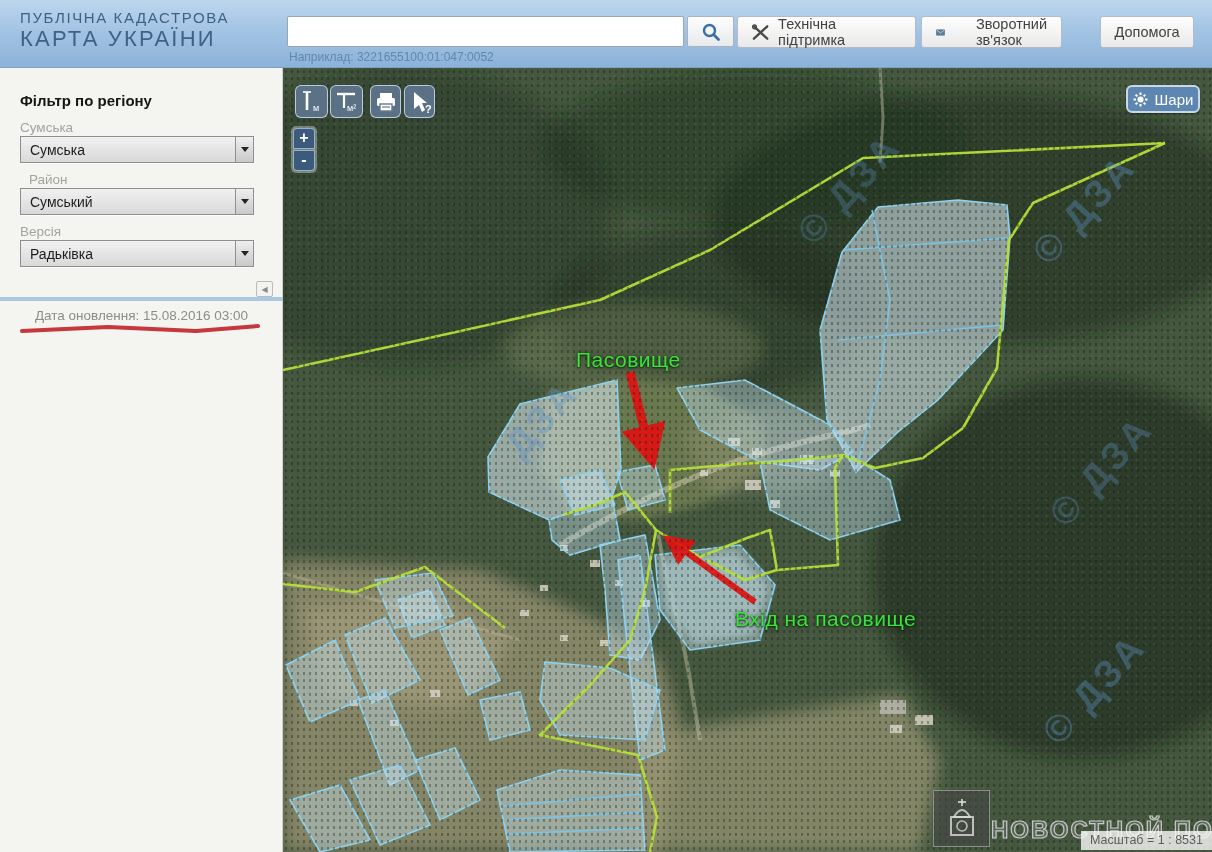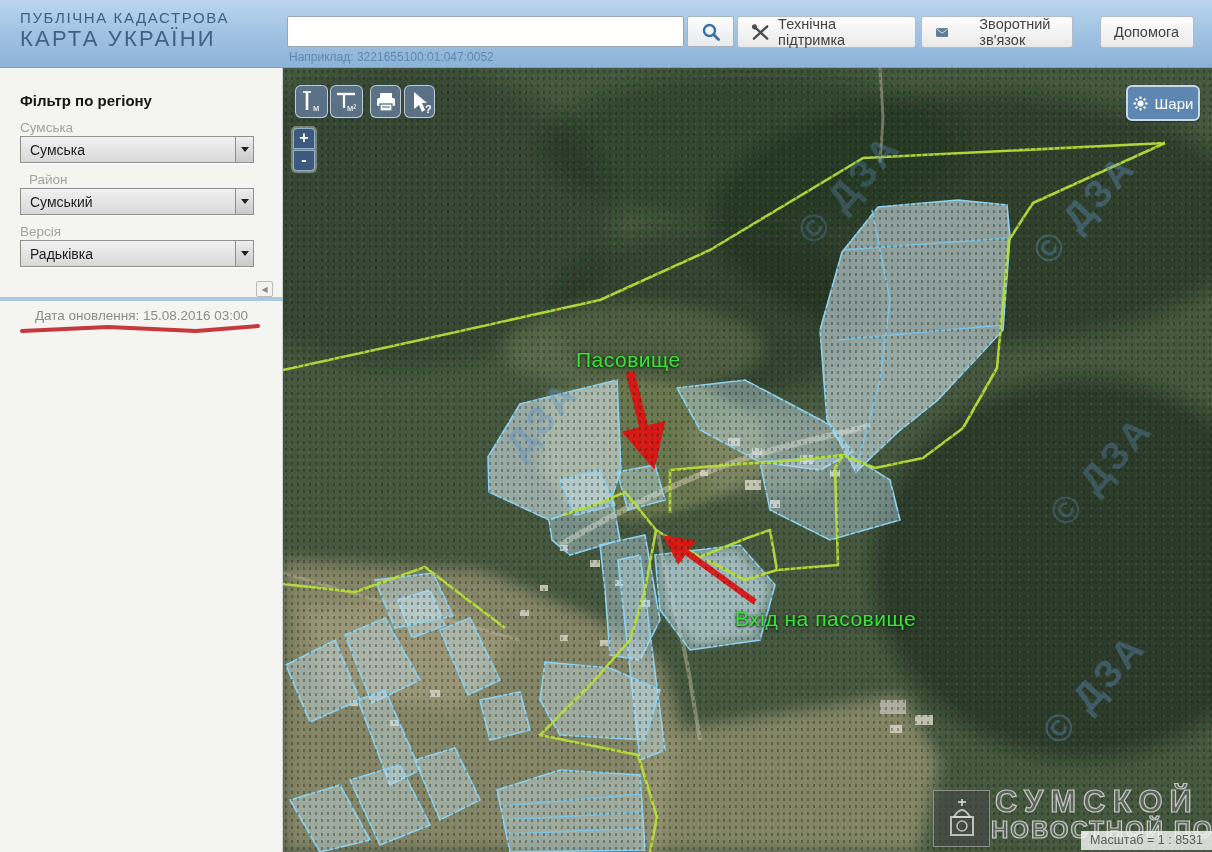--- a/index.html
+++ b/index.html
@@ -17,22 +17,22 @@
   .search-input{position:absolute;left:287px;top:16px;width:397px;height:31px;
     border:1px solid #9aa6b0;background:#fff;padding:0 8px;font-size:14px;border-radius:2px;}
   .search-btn{position:absolute;left:687px;top:16px;width:47px;height:31px;
     background:linear-gradient(180deg,#fdfdfd,#e7eaec);border:1px solid #a9b4bd;border-radius:2px;
     display:flex;align-items:center;justify-content:center;cursor:pointer;}
   .hint{position:absolute;left:289px;top:50px;font-size:12px;color:#5f88ae;}
   .hbtn{position:absolute;top:16px;height:32px;background:linear-gradient(180deg,#fefefe,#e9e9e9);
     border:1px solid #b3bcc4;border-radius:3px;color:#414141;font-size:14.5px;
     display:flex;align-items:center;justify-content:center;gap:8px;padding:0 14px;cursor:pointer;}
   .hbtn-tech{left:737px;width:179px;}
-  .hbtn-feed{left:921px;width:152px;gap:31px;}
-  .hbtn-help{left:1100px;width:94px;justify-content:flex-end;}
+  .hbtn-feed{left:921px;width:141px;gap:31px;}
+  .hbtn-help{left:1100px;width:94px;}
 
   
   .sidebar{position:absolute;left:0;top:68px;width:283px;height:784px;background:#f4f4f1;
     border-right:1px solid #d0d0cc;}
   .filter-title{position:absolute;left:20px;top:24px;font-size:15px;font-weight:bold;color:#161616;}
   .fld-label{position:absolute;left:20px;font-size:13.5px;color:#a3a3a0;}
   .dd{position:absolute;left:20px;width:234px;height:27px;border:1px solid #8f8f8f;
     background:linear-gradient(180deg,#f1f1f1,#d9d9d9);display:flex;align-items:center;cursor:pointer;
     box-shadow:0 1px 0 rgba(255,255,255,.8);}
   .dd .dd-val{flex:1;padding:0 9px;font-size:14px;color:#1d1d1d;}
@@ -65,21 +65,21 @@
 
   .mbtn{position:absolute;width:33px;height:33px;border-radius:6px;z-index:10;cursor:pointer;
     background:rgba(97,121,148,.85);border:1px solid rgba(223,232,241,.75);
     box-shadow:0 0 0 1px rgba(55,75,95,.35);display:flex;align-items:center;justify-content:center;}
   .zoomctrl{position:absolute;left:8px;top:58px;width:26px;z-index:10;background:rgba(255,255,255,.35);
     border-radius:5px;padding:2px;}
   .zbtn{width:22px;height:21px;background:#3c5a7d;border:1px solid rgba(190,210,228,.7);
     color:#fff;font-size:16px;line-height:18px;text-align:center;cursor:pointer;font-weight:bold;}
   .zbtn.zin{border-radius:4px 4px 0 0;}
   .zbtn.zout{border-radius:0 0 4px 4px;margin-top:1px;}
-  .layers-btn{position:absolute;left:843px;top:17px;width:74px;height:36px;z-index:10;
+  .layers-btn{position:absolute;left:843px;top:17px;width:74px;height:28px;z-index:10;
     background:#5d87b0;border:2px solid #c9d9e8;border-radius:6px;color:#fff;font-size:15px;
     display:flex;align-items:center;justify-content:center;gap:7px;cursor:pointer;
     box-shadow:0 1px 2px rgba(0,0,0,.35);}
 
   .map-label{position:absolute;z-index:8;font-size:21px;color:#3ce23c;letter-spacing:.5px;
     text-shadow:0 1px 2px rgba(0,30,0,.85),0 0 4px rgba(0,0,0,.5);white-space:nowrap;}
   .dza{position:absolute;z-index:4;font-size:38px;font-weight:bold;letter-spacing:3px;
     color:rgba(95,145,200,.38);transform:rotate(-48deg);pointer-events:none;white-space:nowrap;}
   .scalebox{position:absolute;left:798px;top:763px;width:131px;height:19px;z-index:12;
     background:rgba(250,250,250,.80);color:#5d5d5d;font-size:12.5px;text-align:center;line-height:19px;}
@@ -348,18 +348,17 @@
 
     <div class="portal-logo">
       <svg width="40" height="44" viewBox="0 0 40 44">
         <path d="M12,20 Q20,6 28,20 Z" fill="none" stroke="rgba(220,220,220,.8)" stroke-width="2"></path>
         <line x1="20" y1="2" x2="20" y2="9" stroke="rgba(220,220,220,.8)" stroke-width="2"></line>
         <line x1="16" y1="5" x2="24" y2="5" stroke="rgba(220,220,220,.8)" stroke-width="2"></line>
         <rect x="9" y="20" width="22" height="18" fill="none" stroke="rgba(220,220,220,.8)" stroke-width="2"></rect>
         <circle cx="20" cy="29" r="5" fill="none" stroke="rgba(220,220,220,.8)" stroke-width="1.5"></circle>
       </svg>
     </div>
-    <div class="pw pw1">СУМСКОЙ</div>
     <div class="pw pw2">НОВОСТНОЙ ПОРТАЛ</div>
 
     <div class="scalebox">Масштаб = 1 : 8531</div>
   </div>
 </div>
 
 </body></html>

